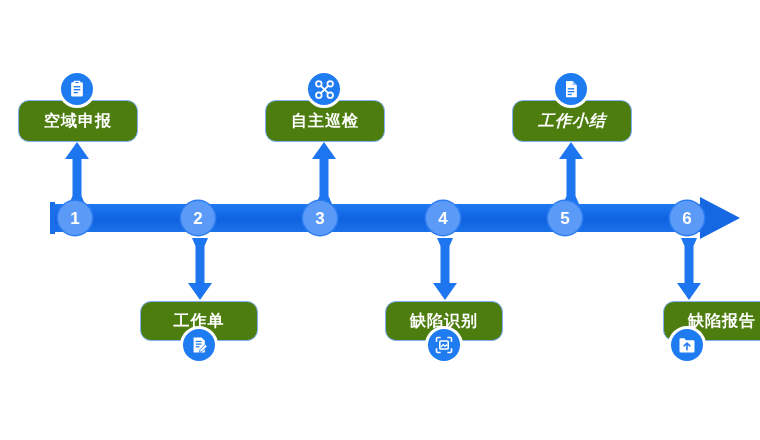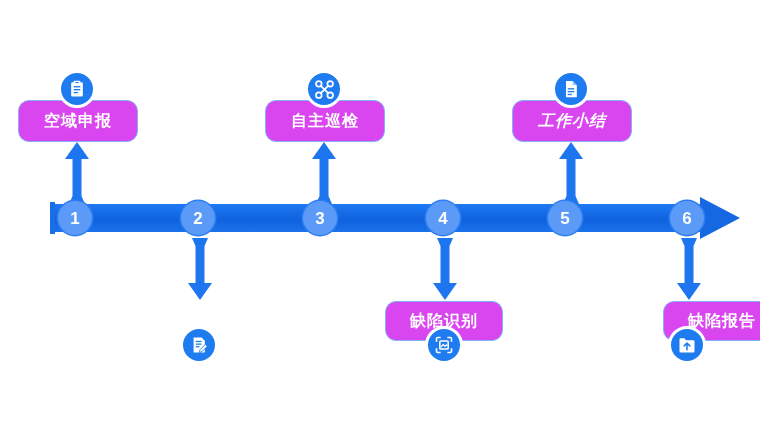--- a/index.html
+++ b/index.html
@@ -72,21 +72,21 @@
   .conn {
     position: absolute;
     width: 26px;
   }
   .conn svg { display: block; }
 
   
   .card {
     position: absolute;
     box-sizing: border-box;
-    background: #d946ef;
+    background: #4d7c0f;
     border-radius: 11px;
     border: 1px solid #7fb2fa;
     display: flex;
     align-items: center;
     justify-content: center;
   }
   .card-label {
     color: #ffffff;
     font-size: 16px;
     font-weight: bold;
@@ -143,20 +143,23 @@
   </div>
 
   <div class="step-node" style="left:181px; top:201px;">
     <span>2</span>
   </div>
   <div class="conn" style="left:187px; top:238px;">
     <svg width="26" height="62" viewBox="0 0 26 62">
       <path d="M13 62 L25 45 L17.5 45 L17.5 8 L21 0 L5 0 L8.5 8 L8.5 45 L1 45 Z" fill="#1d76ef"></path>
     </svg>
   </div>
+  <div class="card card-bottom" style="left:140px; top:301px;">
+    <span class="card-label">工作单</span>
+  </div>
   <div class="badge" style="left:180px; top:326px;">
     <svg width="20" height="20" viewBox="0 0 24 24">
       <path d="M5.5 3h9.5l4 4v13.5a.5.5 0 0 1-.5.5H6a.5.5 0 0 1-.5-.5V3.5A.5.5 0 0 1 5.5 3z" fill="#ffffff"></path>
       <rect x="8" y="7" width="7" height="1.5" fill="#1f7bf0"></rect>
       <rect x="8" y="10.2" width="7" height="1.5" fill="#1f7bf0"></rect>
       <rect x="8" y="13.4" width="4.5" height="1.5" fill="#1f7bf0"></rect>
       <path d="M19.6 11.3l2.3 2.3-6.4 6.4-3.1.8.8-3.1z" fill="#ffffff" stroke="#1f7bf0" stroke-width="1"></path>
     </svg>
   </div>
 

